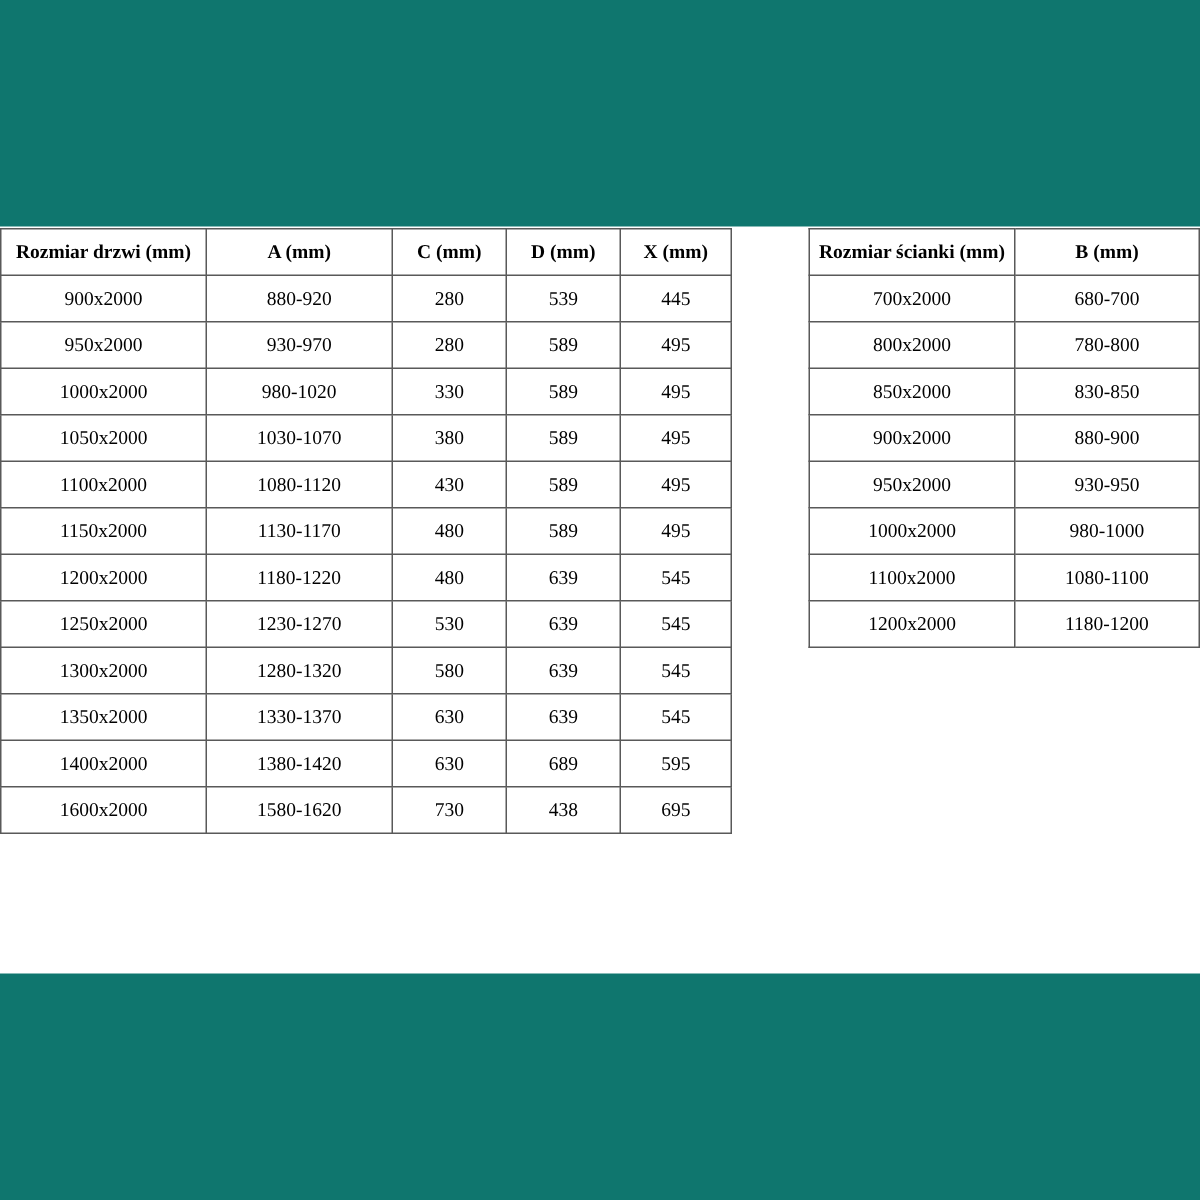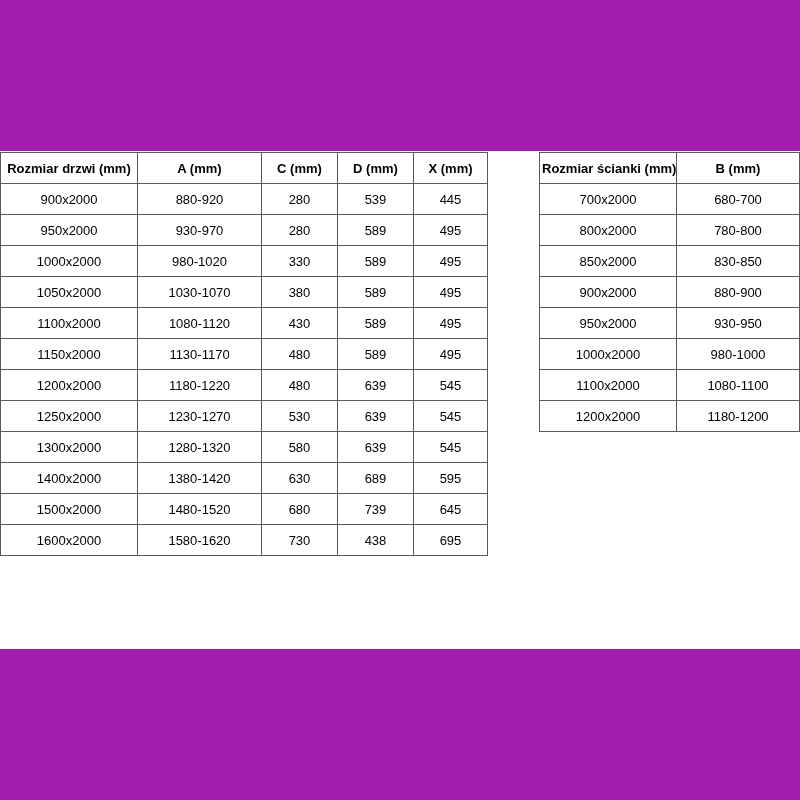--- a/index.html
+++ b/index.html
@@ -3,23 +3,23 @@
 <meta charset="utf-8">
 <style>
   html, body {
     margin: 0;
     padding: 0;
   }
   .stage {
     position: relative;
     width: 800px;
     height: 800px;
-    background: #a21caf;
+    background: #0f766e;
     overflow: hidden;
-    font-family: Liberation Sans, sans-serif;
+    font-family: Liberation Serif, serif;
   }
   .white-band {
     position: absolute;
     left: 0;
     top: 151px;
     width: 800px;
     height: 498px;
     background: #ffffff;
   }
   table.spec-table {
@@ -135,32 +135,32 @@
             <td>545</td>
           </tr>
           <tr>
             <td>1300x2000</td>
             <td>1280-1320</td>
             <td>580</td>
             <td>639</td>
             <td>545</td>
           </tr>
           <tr>
+            <td>1350x2000</td>
+            <td>1330-1370</td>
+            <td>630</td>
+            <td>639</td>
+            <td>545</td>
+          </tr>
+          <tr>
             <td>1400x2000</td>
             <td>1380-1420</td>
             <td>630</td>
             <td>689</td>
             <td>595</td>
-          </tr>
-          <tr>
-            <td>1500x2000</td>
-            <td>1480-1520</td>
-            <td>680</td>
-            <td>739</td>
-            <td>645</td>
           </tr>
           <tr>
             <td>1600x2000</td>
             <td>1580-1620</td>
             <td>730</td>
             <td>438</td>
             <td>695</td>
           </tr>
         </tbody>
     </table>

